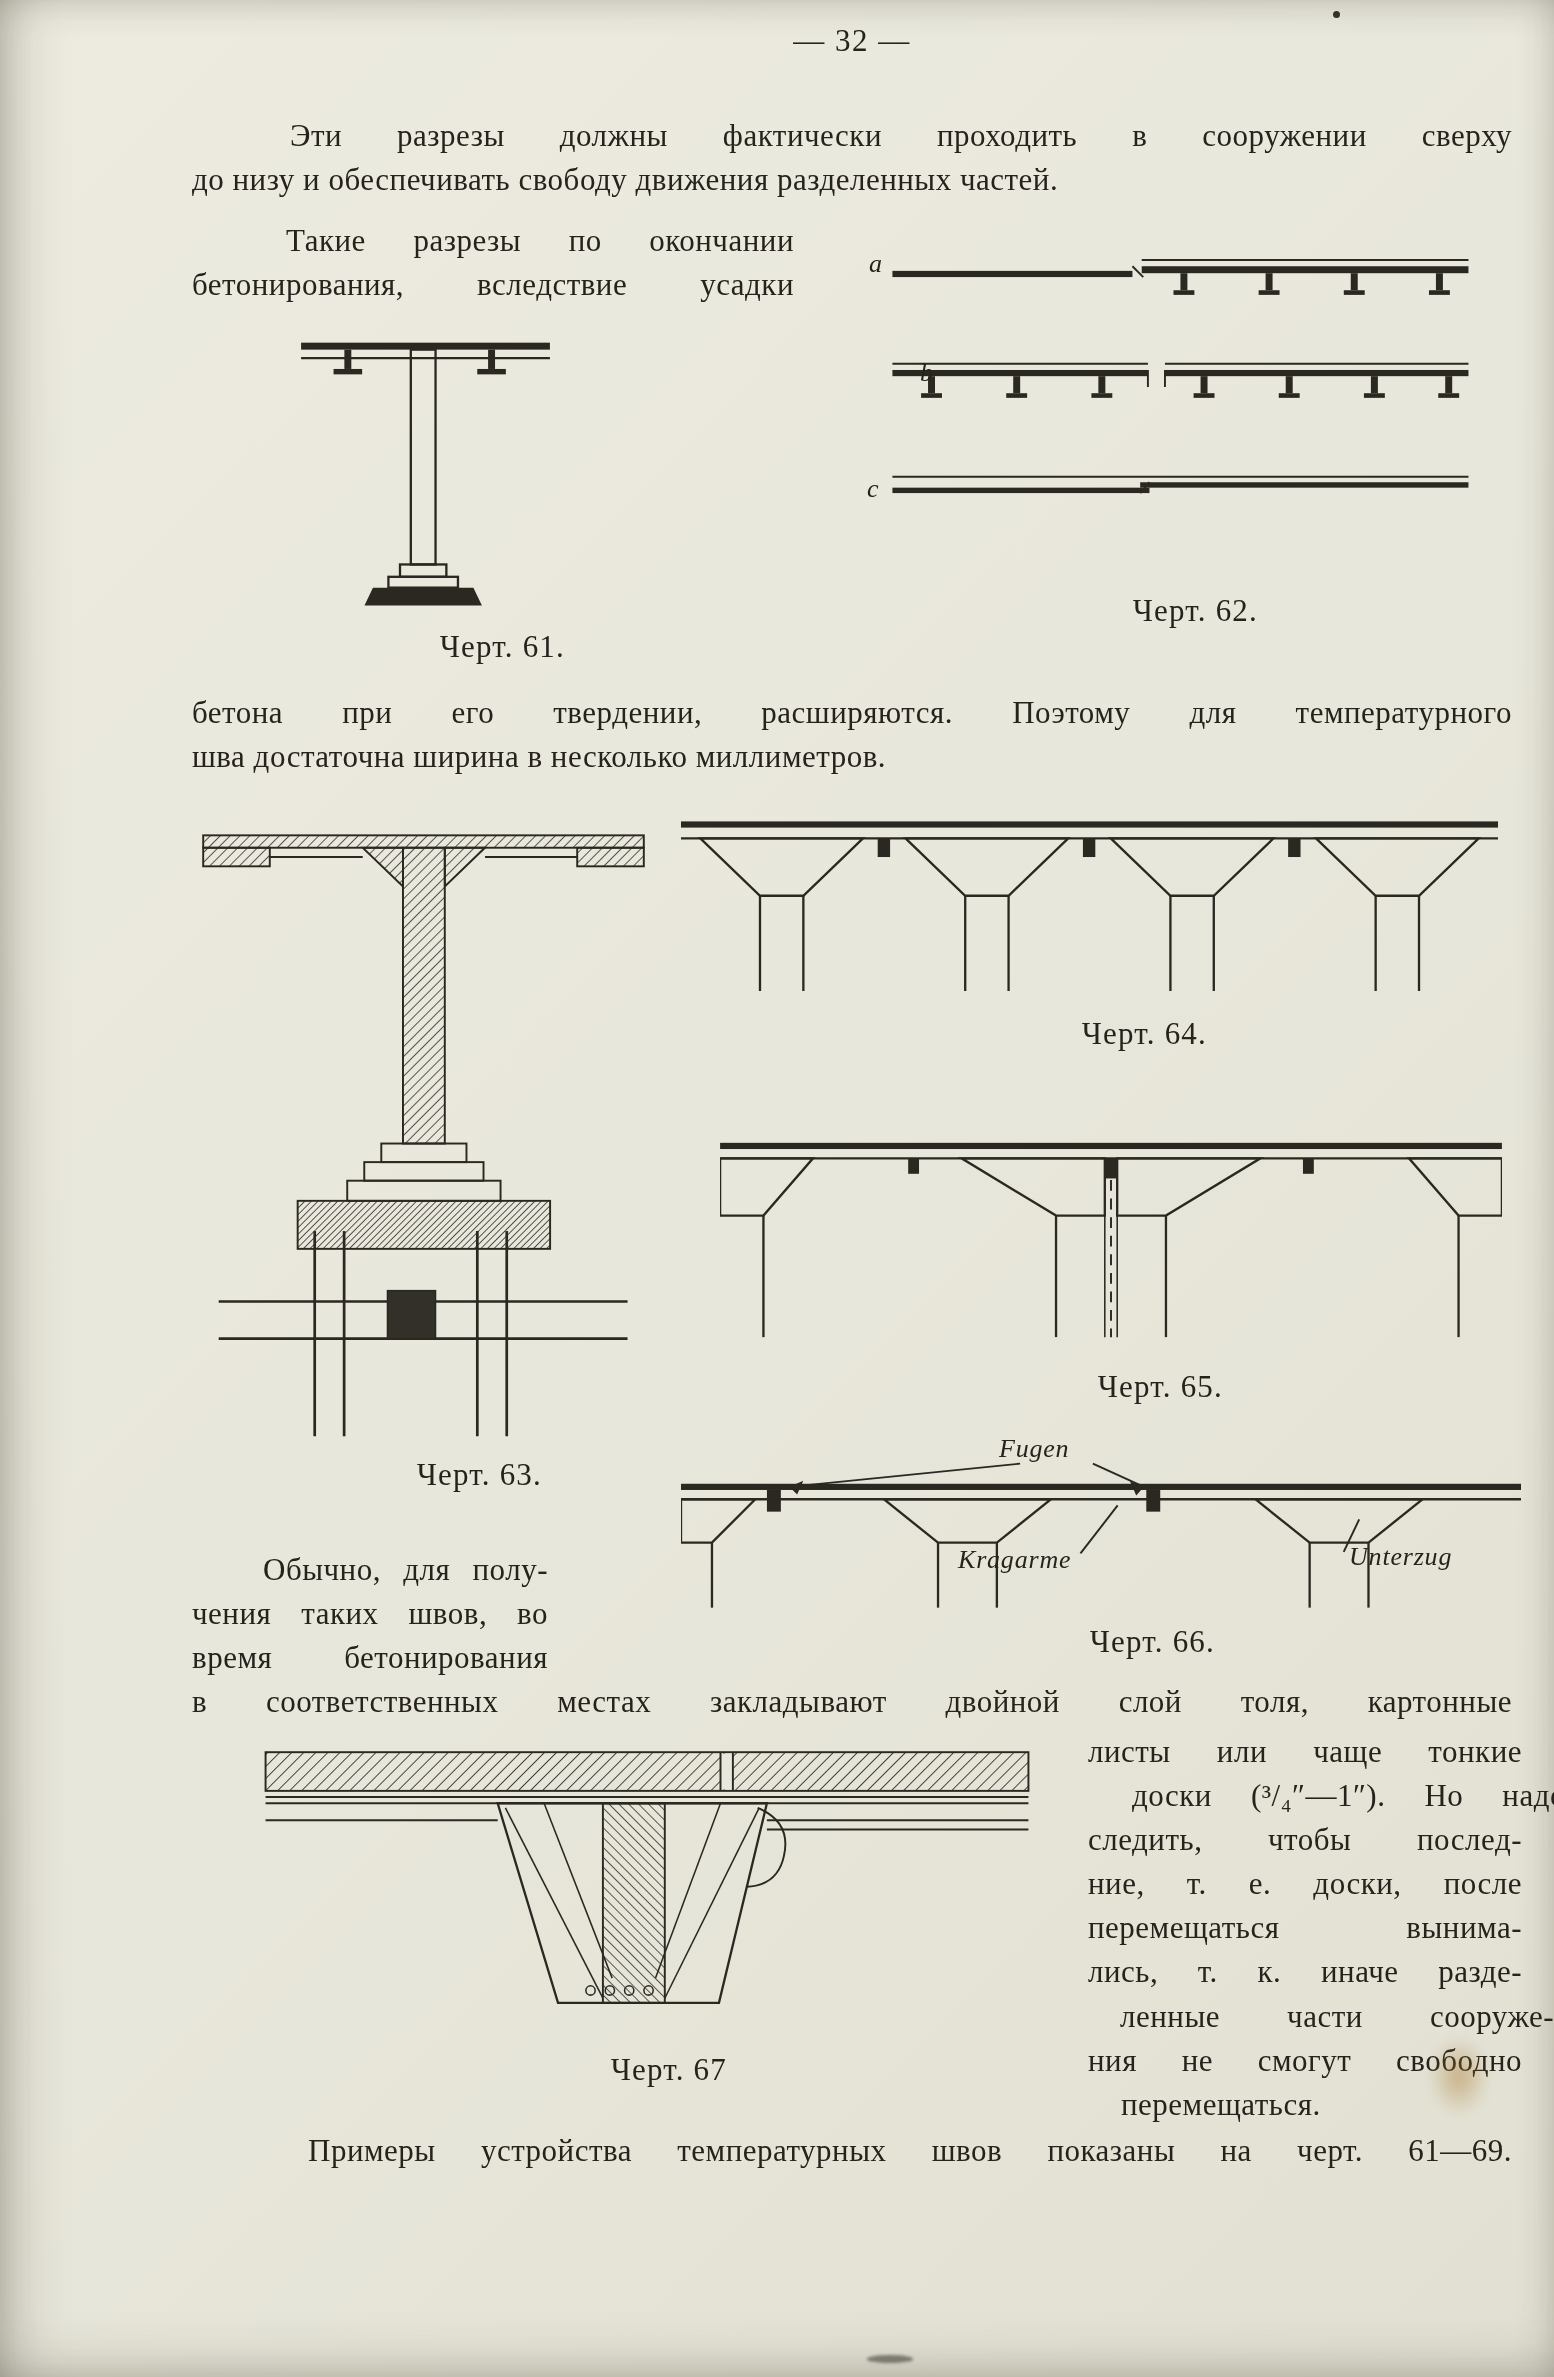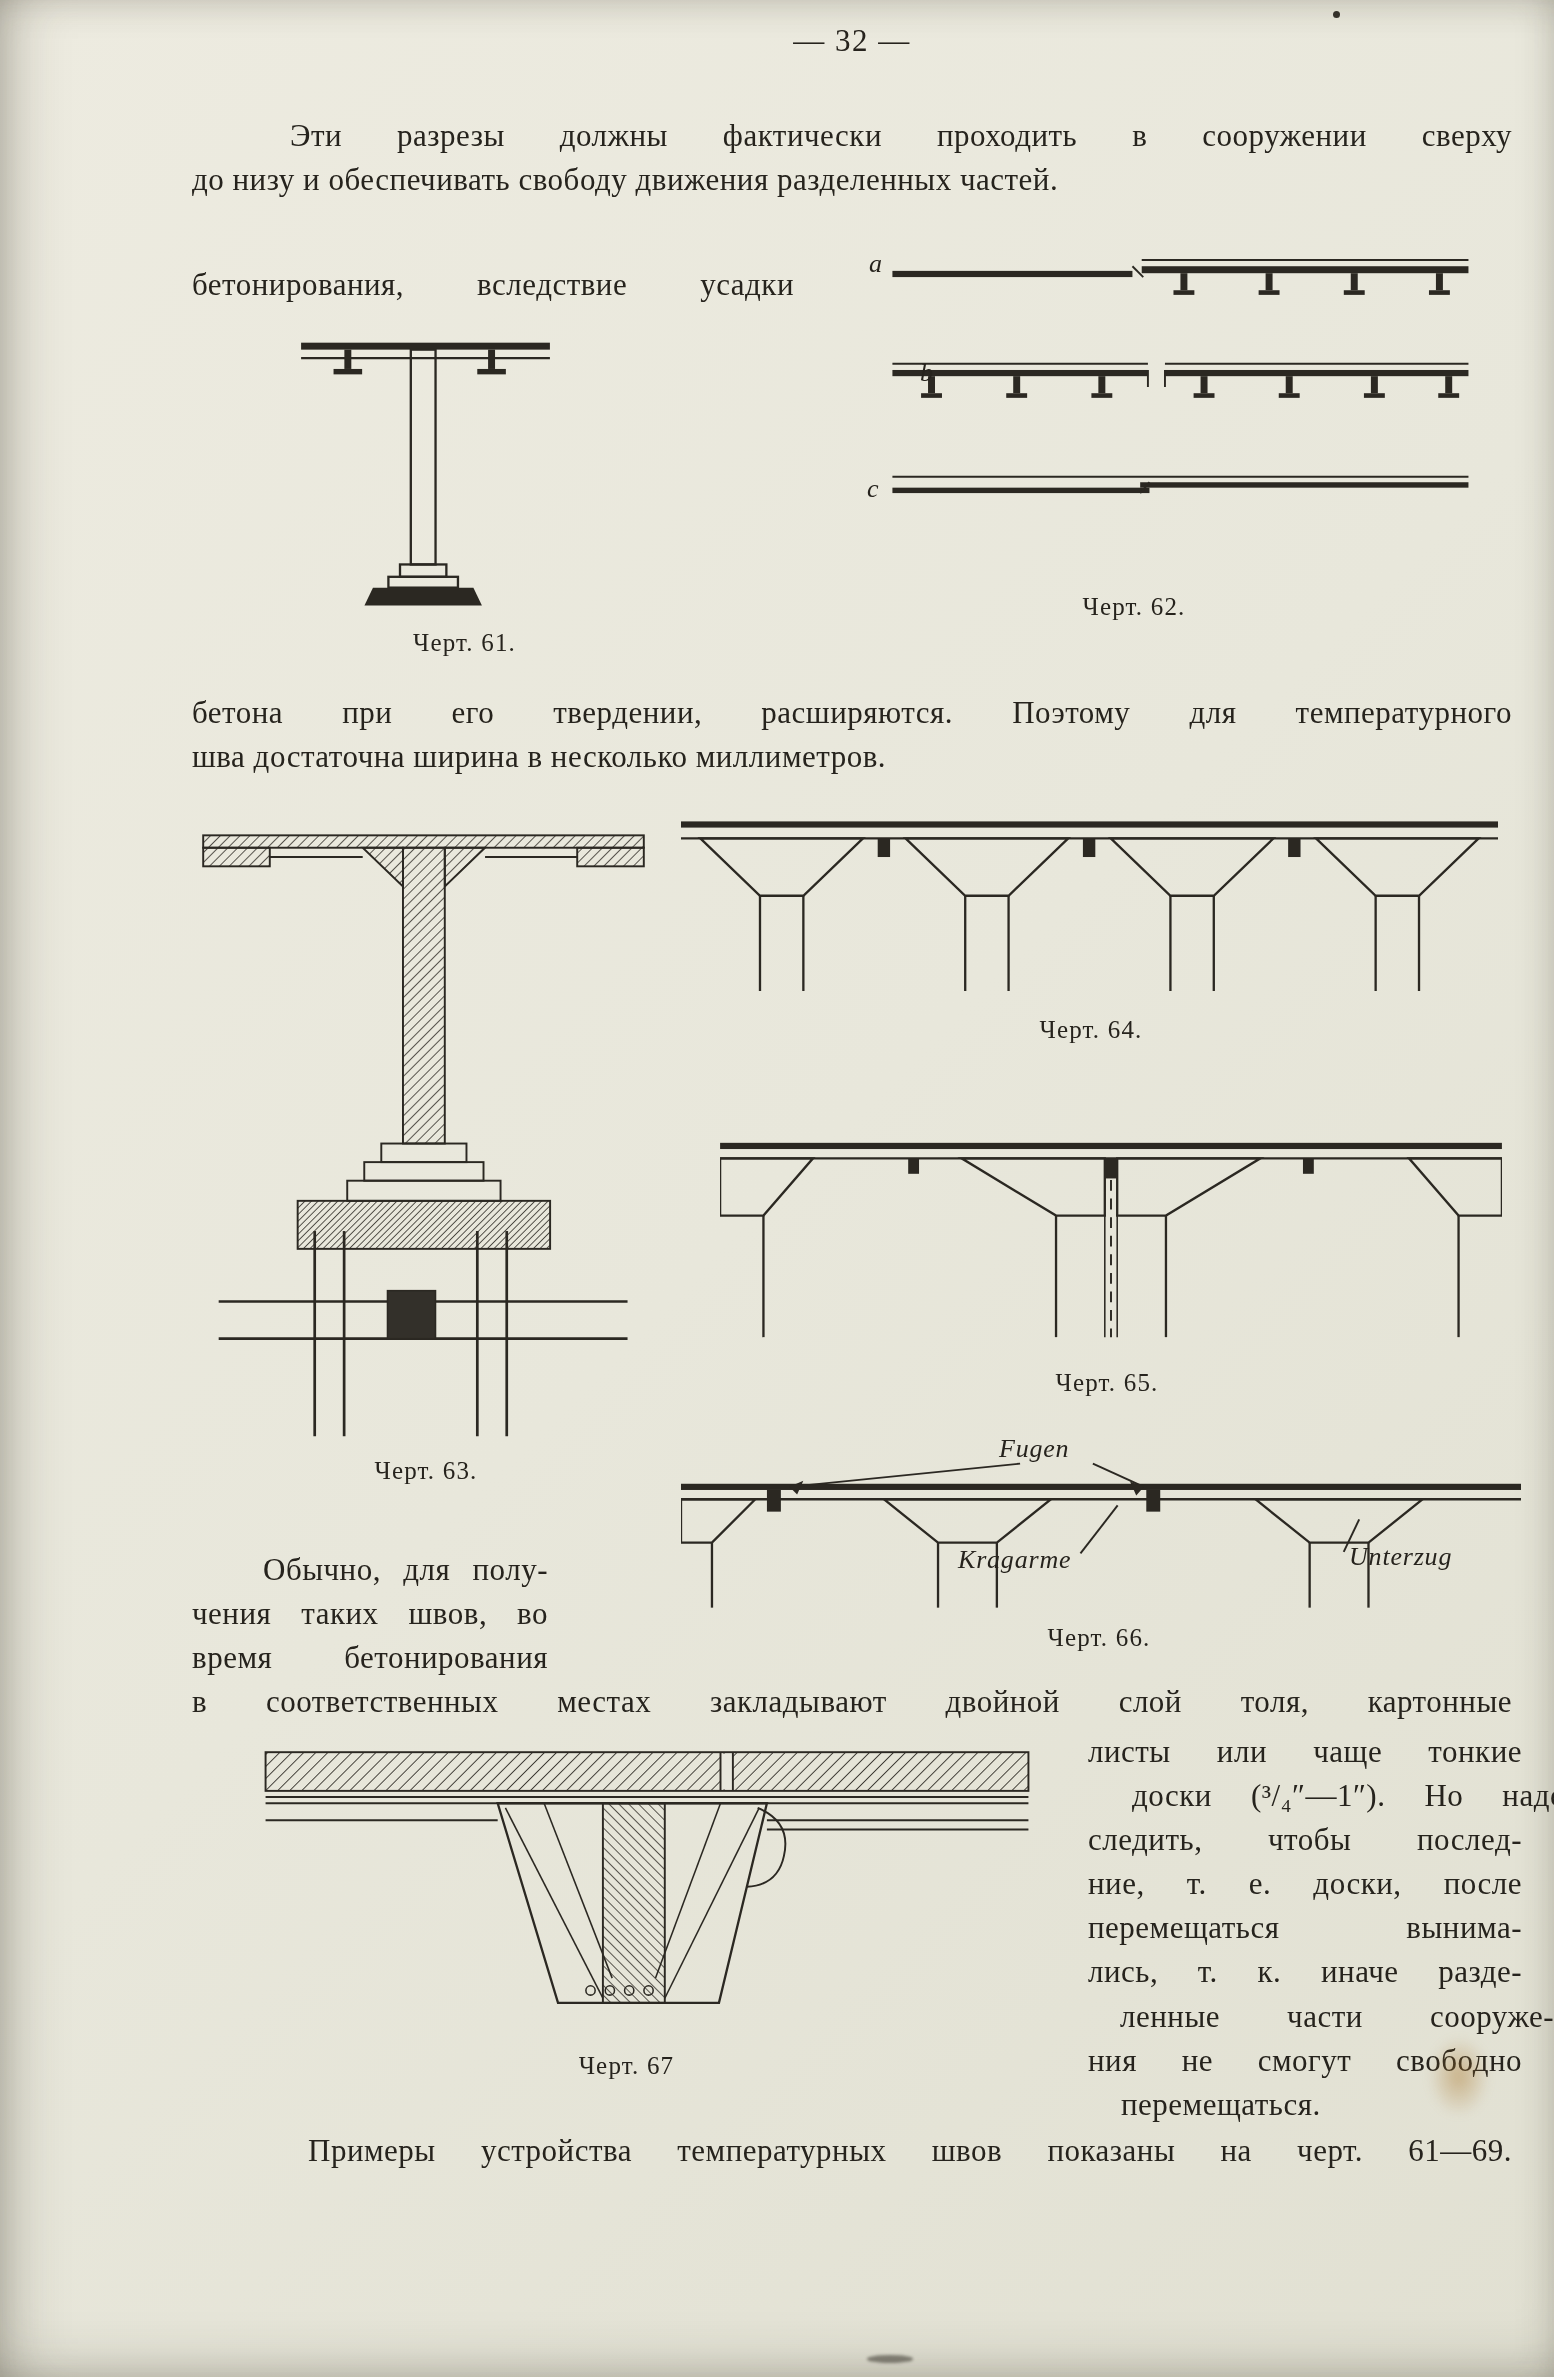--- a/index.html
+++ b/index.html
@@ -9,36 +9,37 @@
     box-shadow:inset 39px 0 62px -35px rgba(55,50,35,.35),
                inset -22px 0 43px -25px rgba(55,50,35,.22),
                inset 0 -35px 62px -35px rgba(55,50,35,.28),
                inset 0 22px 43px -25px rgba(55,50,35,.18);
     font-family:"Liberation Serif","DejaVu Serif",serif;
     color:#26231d;
   }
   .tl{position:absolute;font-size:31px;line-height:40px;letter-spacing:0.5px;}
   .jl{text-align:justify;text-align-last:justify;}
   .pgnum{position:absolute;font-size:31px;letter-spacing:1.5px;}
-  .cap{position:absolute;font-size:25px;letter-spacing:1.2px;text-align:center;}
+  .cap{position:absolute;font-size:31px;letter-spacing:1.2px;text-align:right;}
   .flab{position:absolute;font-style:italic;font-size:26px;letter-spacing:0.8px;}
   .fig{position:absolute;}
   .fig svg{display:block;width:100%;height:100%;}
   .speck{position:absolute;border-radius:50%;}
 </style>
 </head>
 <body>
 
 <div class="page">
 
   <div class="pgnum" style="left:192px;top:23px;width:1320px;text-align:center;">— 32 —</div>
 
   <div class="tl jl" style="left:192px;top:116px;width:1320px;text-indent:98px;">Эти разрезы должны фактически проходить в сооружении сверху</div>
   <div class="tl" style="left:192px;top:160px;width:1320px;">до низу и обеспечивать свободу движения разделенных частей.</div>
 
+  <div class="tl jl" style="left:192px;top:221px;width:602px;text-indent:94px;">Такие разрезы по окончании</div>
   <div class="tl jl" style="left:192px;top:265px;width:602px;">бетонирования, вследствие усадки</div>
 
   <div class="fig" style="left:298px;top:333px;width:255px;height:279px;">
     <svg viewBox="0 0 330 360">
       <g fill="#2b2822" stroke="none">
         <rect x="4" y="12" width="322" height="9"></rect>
         <rect x="60" y="21" width="9" height="25"></rect>
           <rect x="46" y="46" width="37" height="7"></rect>
         <rect x="246" y="21" width="9" height="25"></rect>
           <rect x="232" y="46" width="37" height="7"></rect>

